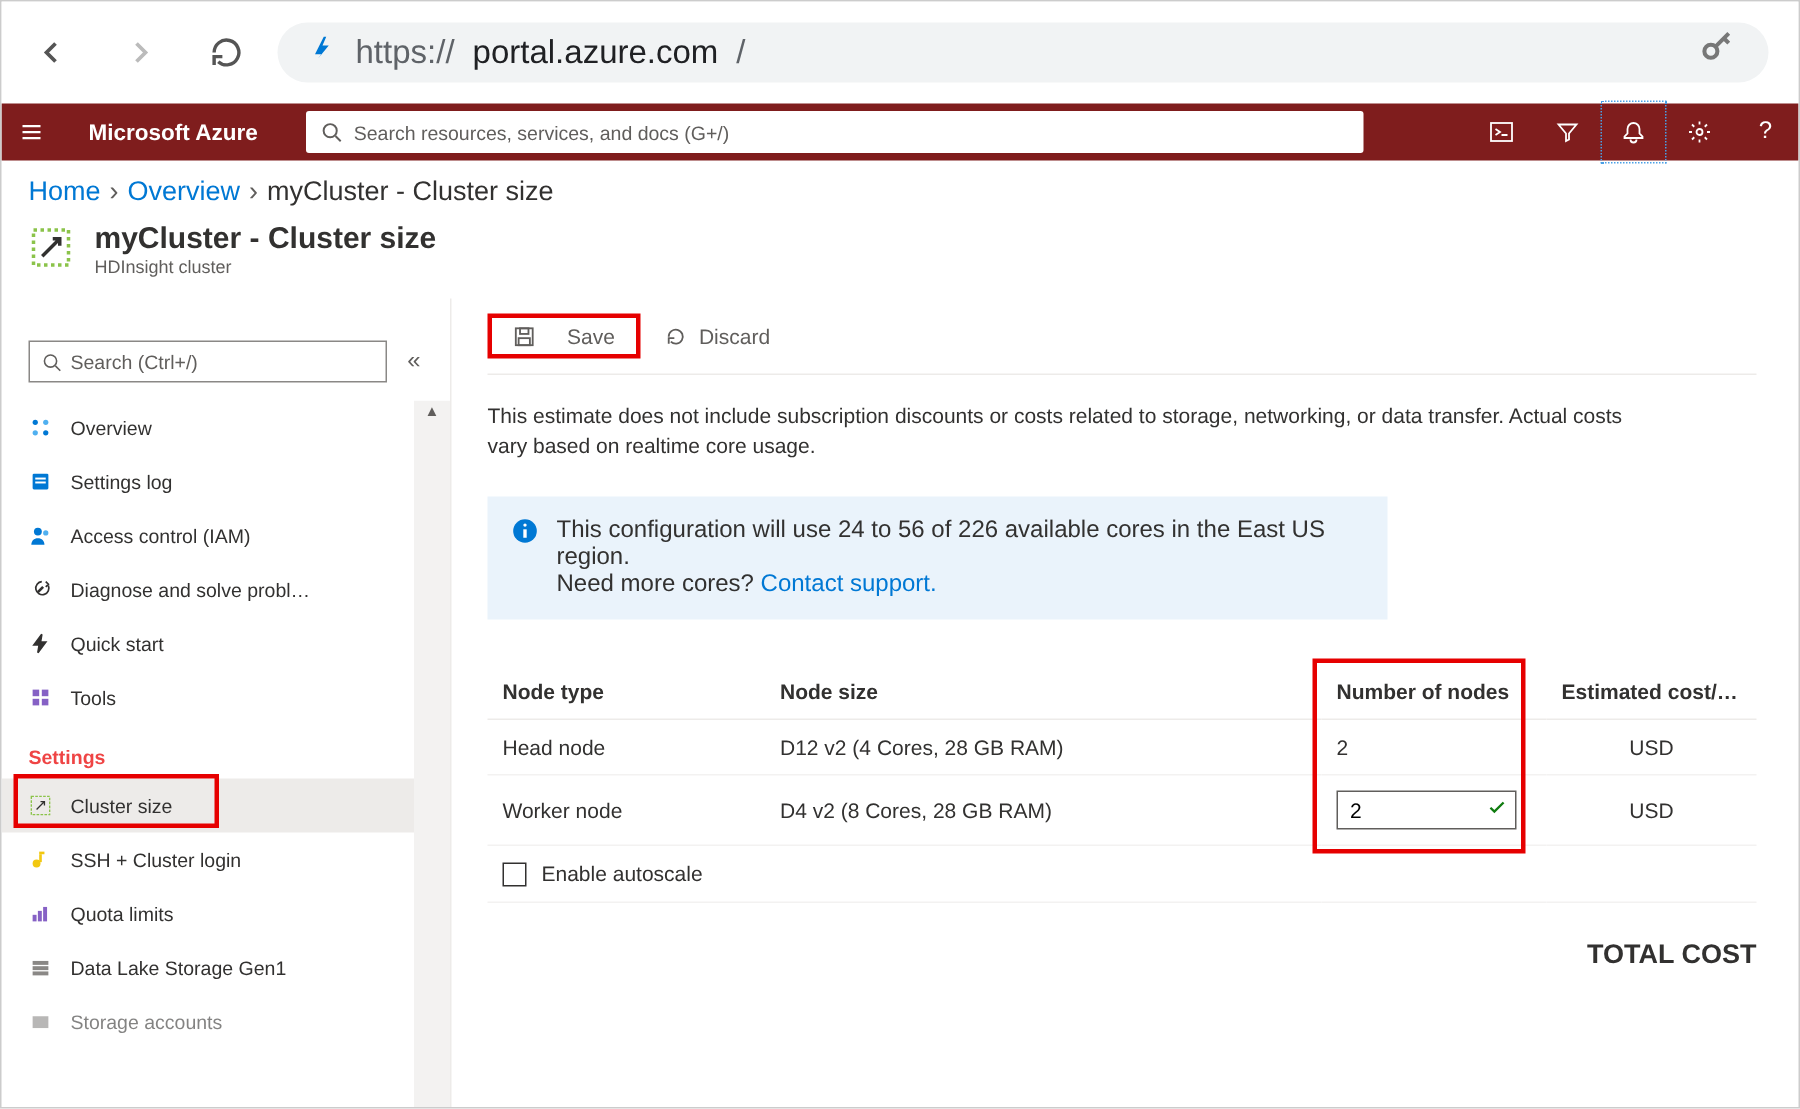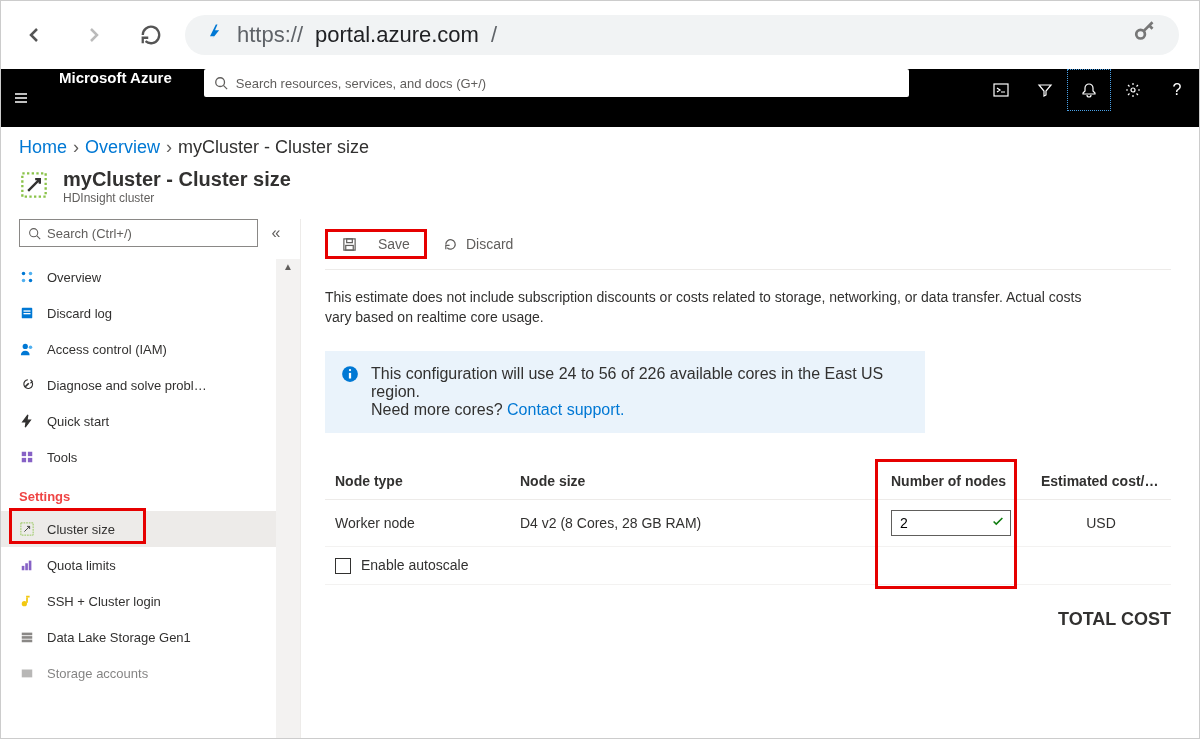--- a/index.html
+++ b/index.html
@@ -9,21 +9,21 @@
 .browser-bar { height: 68px; display: flex; align-items: center; padding: 0 20px; gap: 20px; background: #fff; }
 .browser-nav { display: flex; align-items: center; gap: 30px; }
 .browser-nav-btn { width: 28px; height: 28px; display:flex; align-items:center; justify-content:center; color:#555; }
 .browser-nav-btn.disabled { color: #bbb; }
 .url-bar { flex: 1; height: 40px; background: #f1f3f4; border-radius: 22px; display: flex; align-items: center; padding: 0 20px; gap: 12px; font-size: 22px; color: #333; }
 .url-bar .host { color: #202124; }
 .url-bar .path { color: #5f6368; }
 .key-icon { color:#777; margin-left:auto; }
 
 
-.azure-top { height: 58px; background: #000000; color: #fff; display: flex; }
+.azure-top { height: 38px; background: #7f1d1d; color: #fff; display: flex; align-items: center; }
 .hamburger { width: 40px; display:flex; align-items:center; justify-content:center; }
 .brand { font-weight: 600; font-size: 15px; padding: 0 22px 0 18px; white-space: nowrap; }
 .search-box { flex: 0 0 705px; height: 28px; background: #fff; border-radius: 2px; display:flex; align-items:center; padding: 0 10px; color: #605e5c; font-size: 13px; margin-left: 10px;}
 .search-box svg { margin-right: 8px; }
 .top-actions { margin-left: auto; display:flex; }
 .top-actions .act { width: 44px; height:42px; display:flex; align-items:center; justify-content:center; color:#fff; }
 .top-actions .act.boxed { border: 1px dotted #4aa0e6; }
 
 
 .crumbs { padding: 10px 18px 6px; font-size: 18px; color: #323130; display:flex; gap:6px; align-items:center;}
@@ -32,21 +32,21 @@
 
 
 .page-head { display:flex; align-items:flex-start; padding: 4px 18px 14px; gap: 14px; }
 .page-head-icon { width: 30px; height: 30px; display:flex; align-items:center; justify-content:center; margin-top:2px;}
 .page-title { font-size: 20px; font-weight: 600; color: #323130; }
 .page-subtitle { font-size: 12px; color: #605e5c; }
 
 
 .columns { display:flex; height: calc(739px - 68px - 42px - 34px - 56px); }
 .sidebar { width: 300px; border-right: 1px solid #edebe9; display:flex; flex-direction:column; position:relative;}
-.sidebar-search-row { display:flex; align-items:center; padding: 0 14px 12px 18px; gap:8px;}
+.sidebar-search-row { display:flex; align-items:center; padding: 0 14px 12px 18px; gap:8px;margin-top:28px;}
 .sidebar-search { flex:1; height: 28px; border: 1px solid #8a8886; display:flex; align-items:center; padding: 0 8px; color:#605e5c; font-size:13px;}
 .collapse-btn { width:20px; color:#605e5c; display:flex; align-items:center; justify-content:center;}
 .scroll-pane { flex:1; overflow:hidden; position:relative; }
 .menu { padding-right: 24px; }
 .menu-item, .menu-heading { display:flex; align-items:center; height: 36px; padding-left: 18px; font-size: 13px; color:#323130; gap: 12px; white-space:nowrap; overflow:hidden; text-overflow:ellipsis;}
 .menu-heading { font-weight:600; color:#ef4444; padding-top:6px;}
 .menu-item.active { background:#edebe9; }
 .menu-item .ic { width:16px; height:16px; display:flex; align-items:center; justify-content:center; flex-shrink:0;}
 .scrollbar-fake { position:absolute; right:0; top:0; width:24px; background:#f3f2f1; height:100%; }
 .scrollbar-fake .up-arrow { position:absolute; top:2px; left:50%; transform:translateX(-50%); color:#605e5c; font-size:10px;}
@@ -212,21 +212,21 @@
           <span>Overview</span>
         </div>
         <div class="menu-item">
           <span class="ic">
               <svg width="14" height="14" viewBox="0 0 16 16" fill="#0078d4">
                 <rect x="2" y="2" width="12" height="12" rx="1"></rect>
                 <rect x="4" y="5" width="8" height="1.5" fill="#fff"></rect>
                 <rect x="4" y="8" width="8" height="1.5" fill="#fff"></rect>
               </svg>
             </span>
-          <span>Discard log</span>
+          <span>Settings log</span>
         </div>
         <div class="menu-item">
           <span class="ic">
               <svg width="14" height="14" viewBox="0 0 16 16" fill="#0078d4">
                 <circle cx="6" cy="5" r="3"></circle>
                 <path d="M1 15c0-3 2-5 5-5s5 2 5 5z"></path>
                 <circle cx="12" cy="6" r="2" fill="#50b0f0"></circle>
               </svg>
             </span>
           <span>Access control (IAM)</span>
@@ -270,37 +270,37 @@
                   <path d="M5 11l6-6M8 5h3v3" stroke="#323130" fill="none"></path>
                 </svg>
               </span>
             <span>Cluster size</span>
           </div>
           <div class="hl-red-fixed" style="left:8px; top:-3px; width:137px; height:36px;"></div>
         </div>
 
         <div class="menu-item">
           <span class="ic">
+              <svg width="14" height="14" viewBox="0 0 16 16" fill="#f2c811">
+                <circle cx="5" cy="11" r="3"></circle>
+                <rect x="7" y="4" width="2" height="6"></rect>
+                <rect x="7" y="2" width="4" height="2"></rect>
+              </svg>
+            </span>
+          <span>SSH + Cluster login</span>
+        </div>
+        <div class="menu-item">
+          <span class="ic">
               <svg width="14" height="14" viewBox="0 0 16 16" fill="#8661c5">
                 <rect x="2" y="9" width="3" height="5"></rect>
                 <rect x="6" y="6" width="3" height="8"></rect>
                 <rect x="10" y="3" width="3" height="11"></rect>
               </svg>
             </span>
           <span>Quota limits</span>
-        </div>
-        <div class="menu-item">
-          <span class="ic">
-              <svg width="14" height="14" viewBox="0 0 16 16" fill="#f2c811">
-                <circle cx="5" cy="11" r="3"></circle>
-                <rect x="7" y="4" width="2" height="6"></rect>
-                <rect x="7" y="2" width="4" height="2"></rect>
-              </svg>
-            </span>
-          <span>SSH + Cluster login</span>
         </div>
         <div class="menu-item">
           <span class="ic">
               <svg width="14" height="14" viewBox="0 0 16 16" fill="#8a8886">
                 <rect x="2" y="3" width="12" height="3"></rect>
                 <rect x="2" y="7" width="12" height="3"></rect>
                 <rect x="2" y="11" width="12" height="3"></rect>
               </svg>
             </span>
           <span>Data Lake Storage Gen1</span>
@@ -364,20 +364,26 @@
           </colgroup>
         <thead>
           <tr>
             <th>Node type</th>
             <th>Node size</th>
             <th>Number of nodes</th>
             <th>Estimated cost/…</th>
           </tr>
         </thead>
         <tbody>
+          <tr>
+            <td>Head node</td>
+            <td>D12 v2 (4 Cores, 28 GB RAM)</td>
+            <td>2</td>
+            <td style="text-align:center;">USD</td>
+          </tr>
           <tr>
             <td>Worker node</td>
             <td>D4 v2 (8 Cores, 28 GB RAM)</td>
             <td>
               <span class="node-input-wrap">
                 <input class="node-input" value="2" style="">
                 <span class="check">
                   <svg width="14" height="14" viewBox="0 0 16 16" fill="none" stroke="#107c10" stroke-width="1.8">
                       <path d="M3 8l3 3 7-7"></path>
                     </svg>

